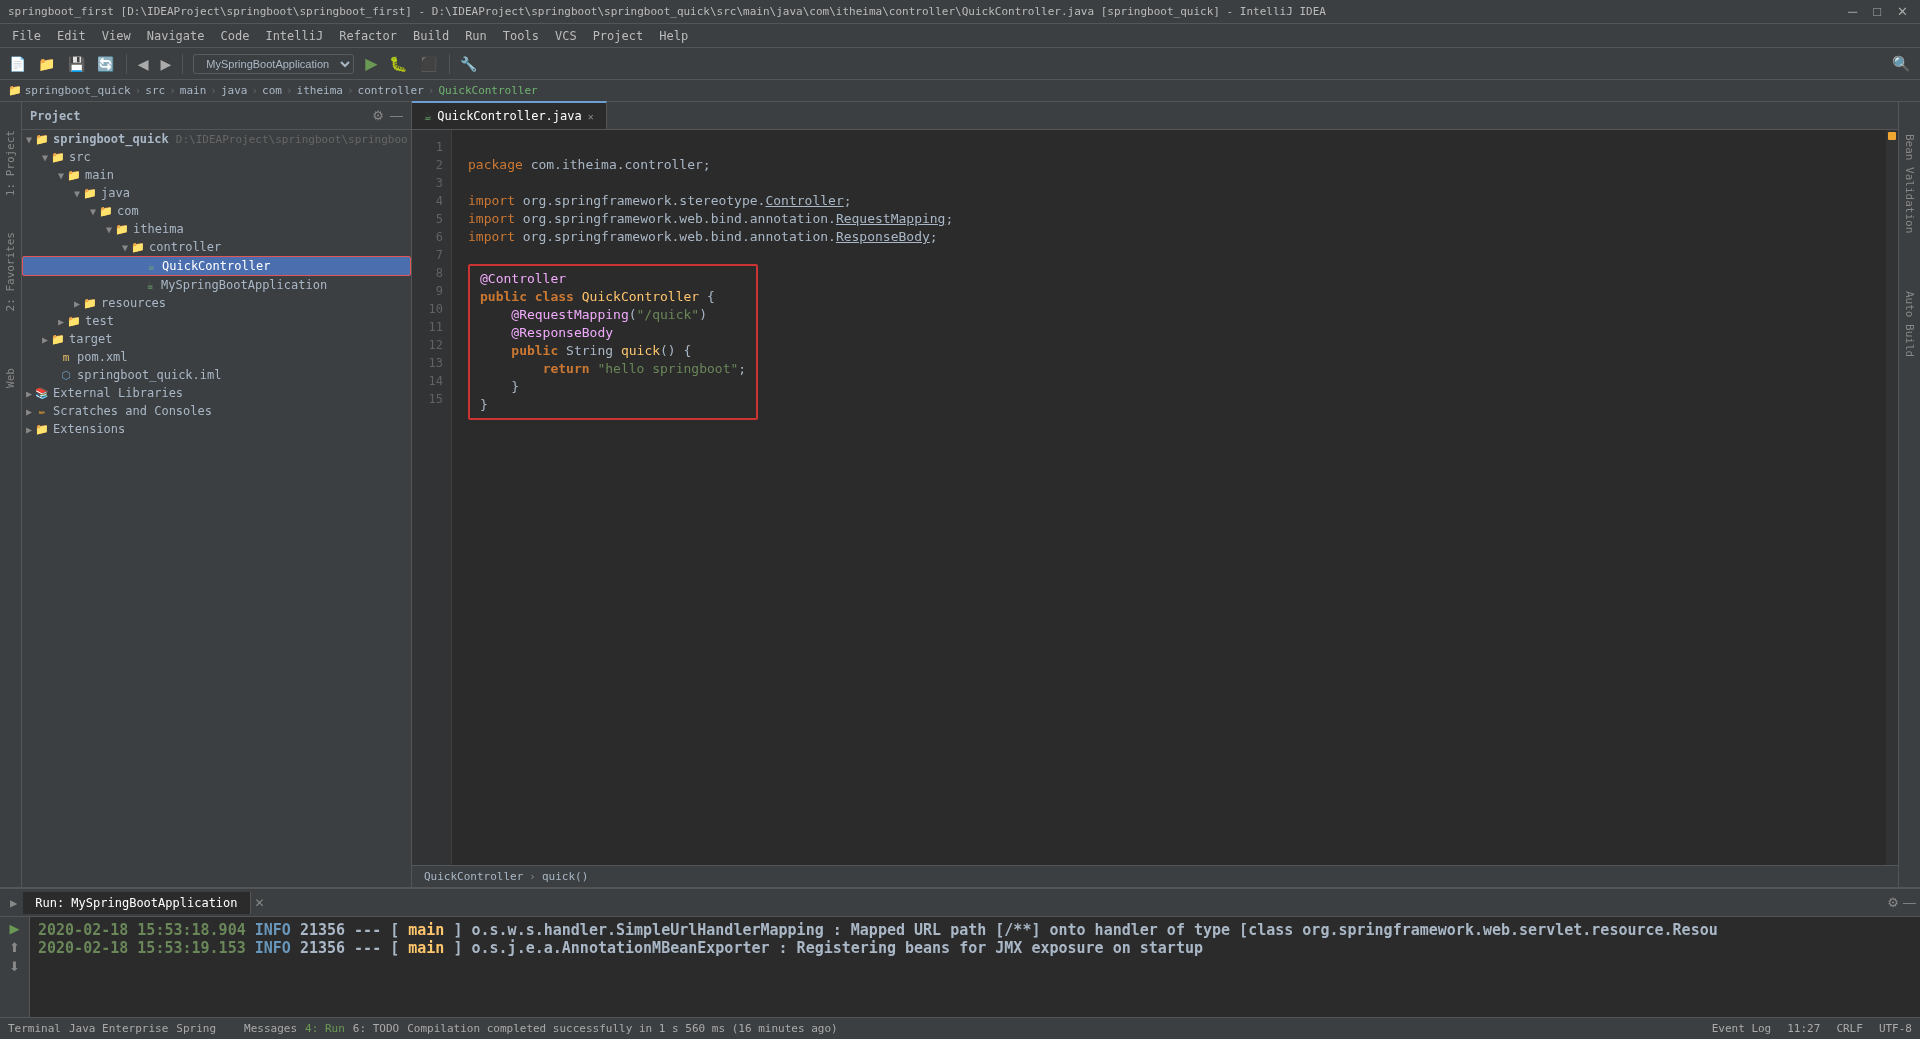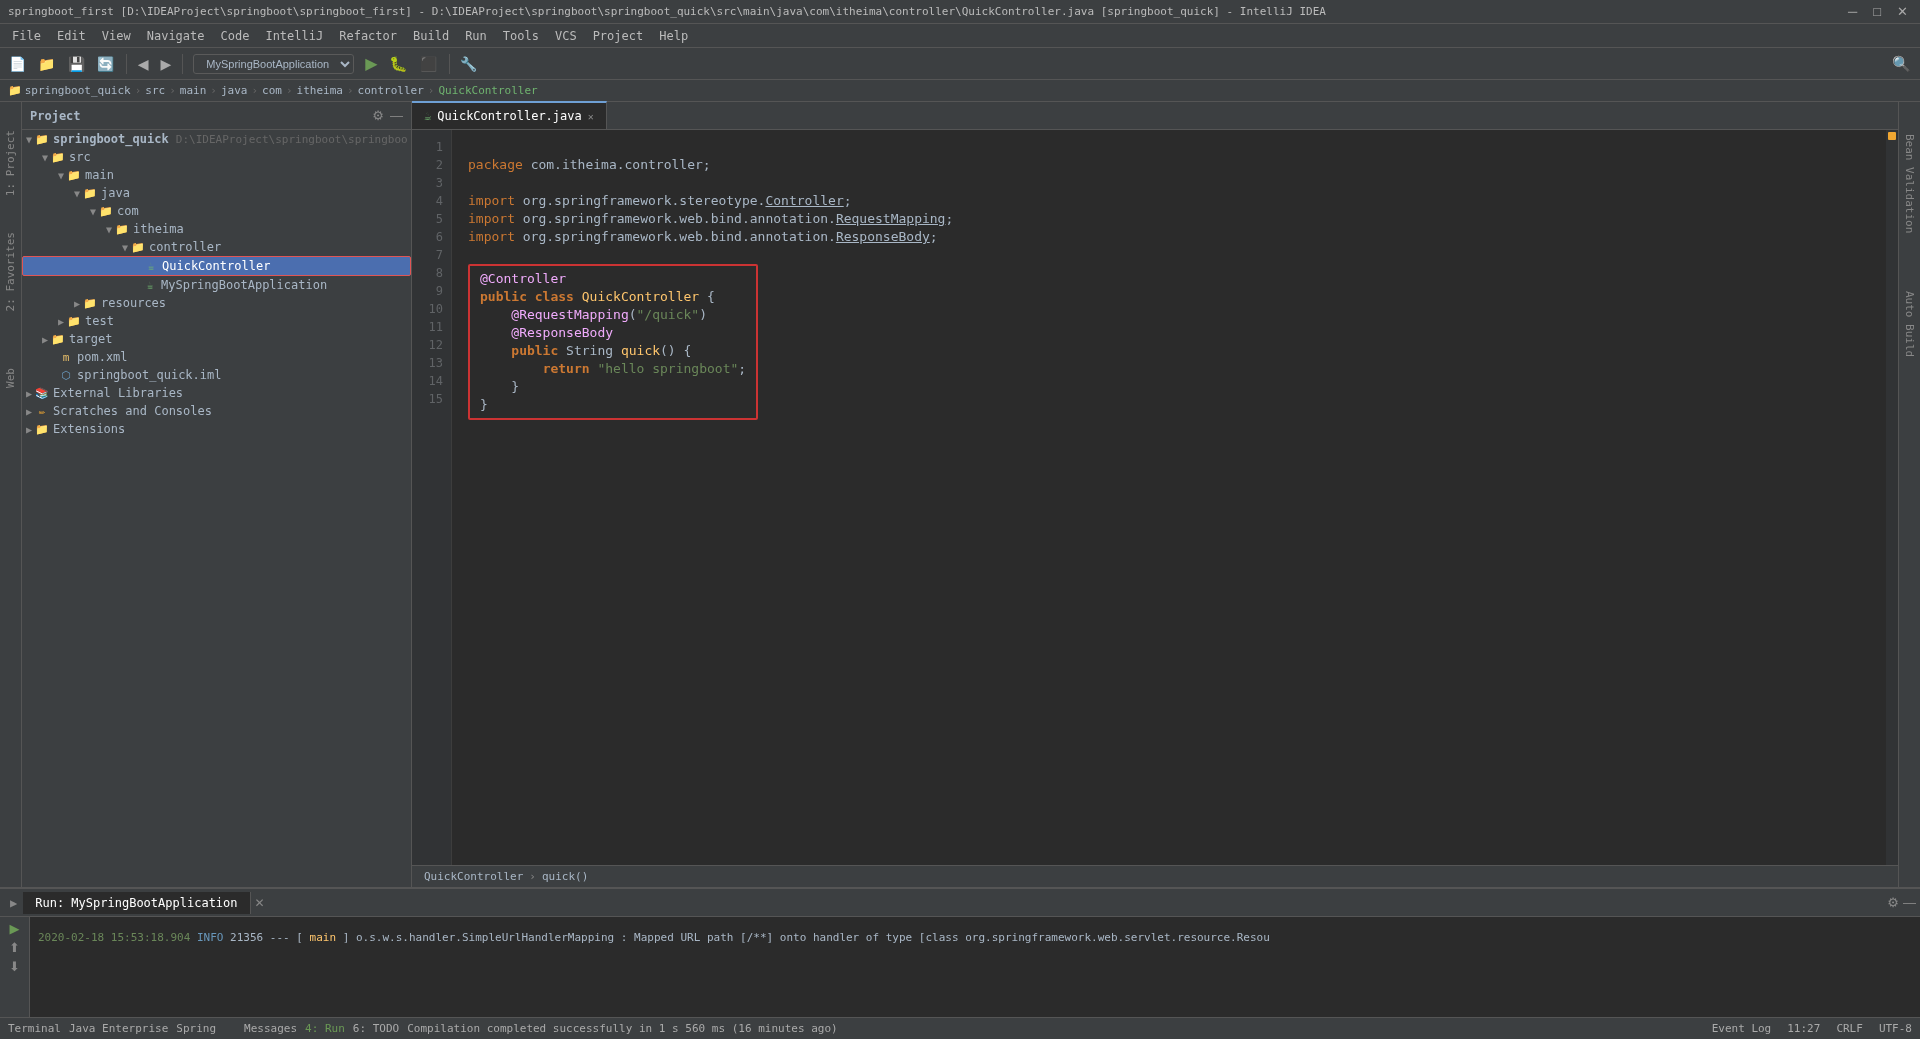--- a/index.html
+++ b/index.html
@@ -229,24 +229,25 @@
       color: #aaa;
       border-right: 1px solid #555;
     }
     .bottom-tab.active { color: #fff; background: #2b2b2b; }
     .bottom-tab-controls { margin-left: auto; display: flex; gap: 4px; }
     .bottom-tab-btn { background: none; border: none; color: #888; font-size: 13px; cursor: pointer; }
 
     #bottom-content {
       flex: 1;
       overflow: auto;
-      padding: 12px 8px;
-      font-size: 11px;
+      padding: 4px 8px;
+      font-size: 15px;
       color: #a9b7c6;
       line-height: 18px;
+      font-weight: bold;
     }
     .log-line { white-space: nowrap; }
     .log-time { color: #6a8759; }
     .log-info { color: #6897bb; }
     .log-text { color: #a9b7c6; }
     .log-highlight { color: #ffc66d; }
 
     
     #status-bar {
       background: #3c3f41;
@@ -644,20 +645,27 @@
       <button class="run-tool-btn">⬇</button>
     </div>
     <div id="bottom-content">
       <div class="log-line">
         <span class="log-time">2020-02-18 15:53:18.904</span>
         <span class="log-info"> INFO </span>
         <span class="log-text">21356 --- [</span>
         <span class="log-highlight"> main</span>
         <span class="log-text">] o.s.w.s.handler.SimpleUrlHandlerMapping  : Mapped URL path [/**] onto handler of type [class org.springframework.web.servlet.resource.Resou</span>
       </div>
+      <div class="log-line">
+        <span class="log-time">2020-02-18 15:53:19.153</span>
+        <span class="log-info"> INFO </span>
+        <span class="log-text">21356 --- [</span>
+        <span class="log-highlight"> main</span>
+        <span class="log-text">] o.s.j.e.a.AnnotationMBeanExporter        : Registering beans for JMX exposure on startup</span>
+      </div>
     </div>
   </div>
 </div>
 
 <div id="status-bar">
   <div class="status-left">
     <span style="cursor:pointer;">Terminal</span>
     <span style="cursor:pointer;">Java Enterprise</span>
     <span style="cursor:pointer;">Spring</span>
     <span style="cursor:pointer;margin-left:20px;">Messages</span>

